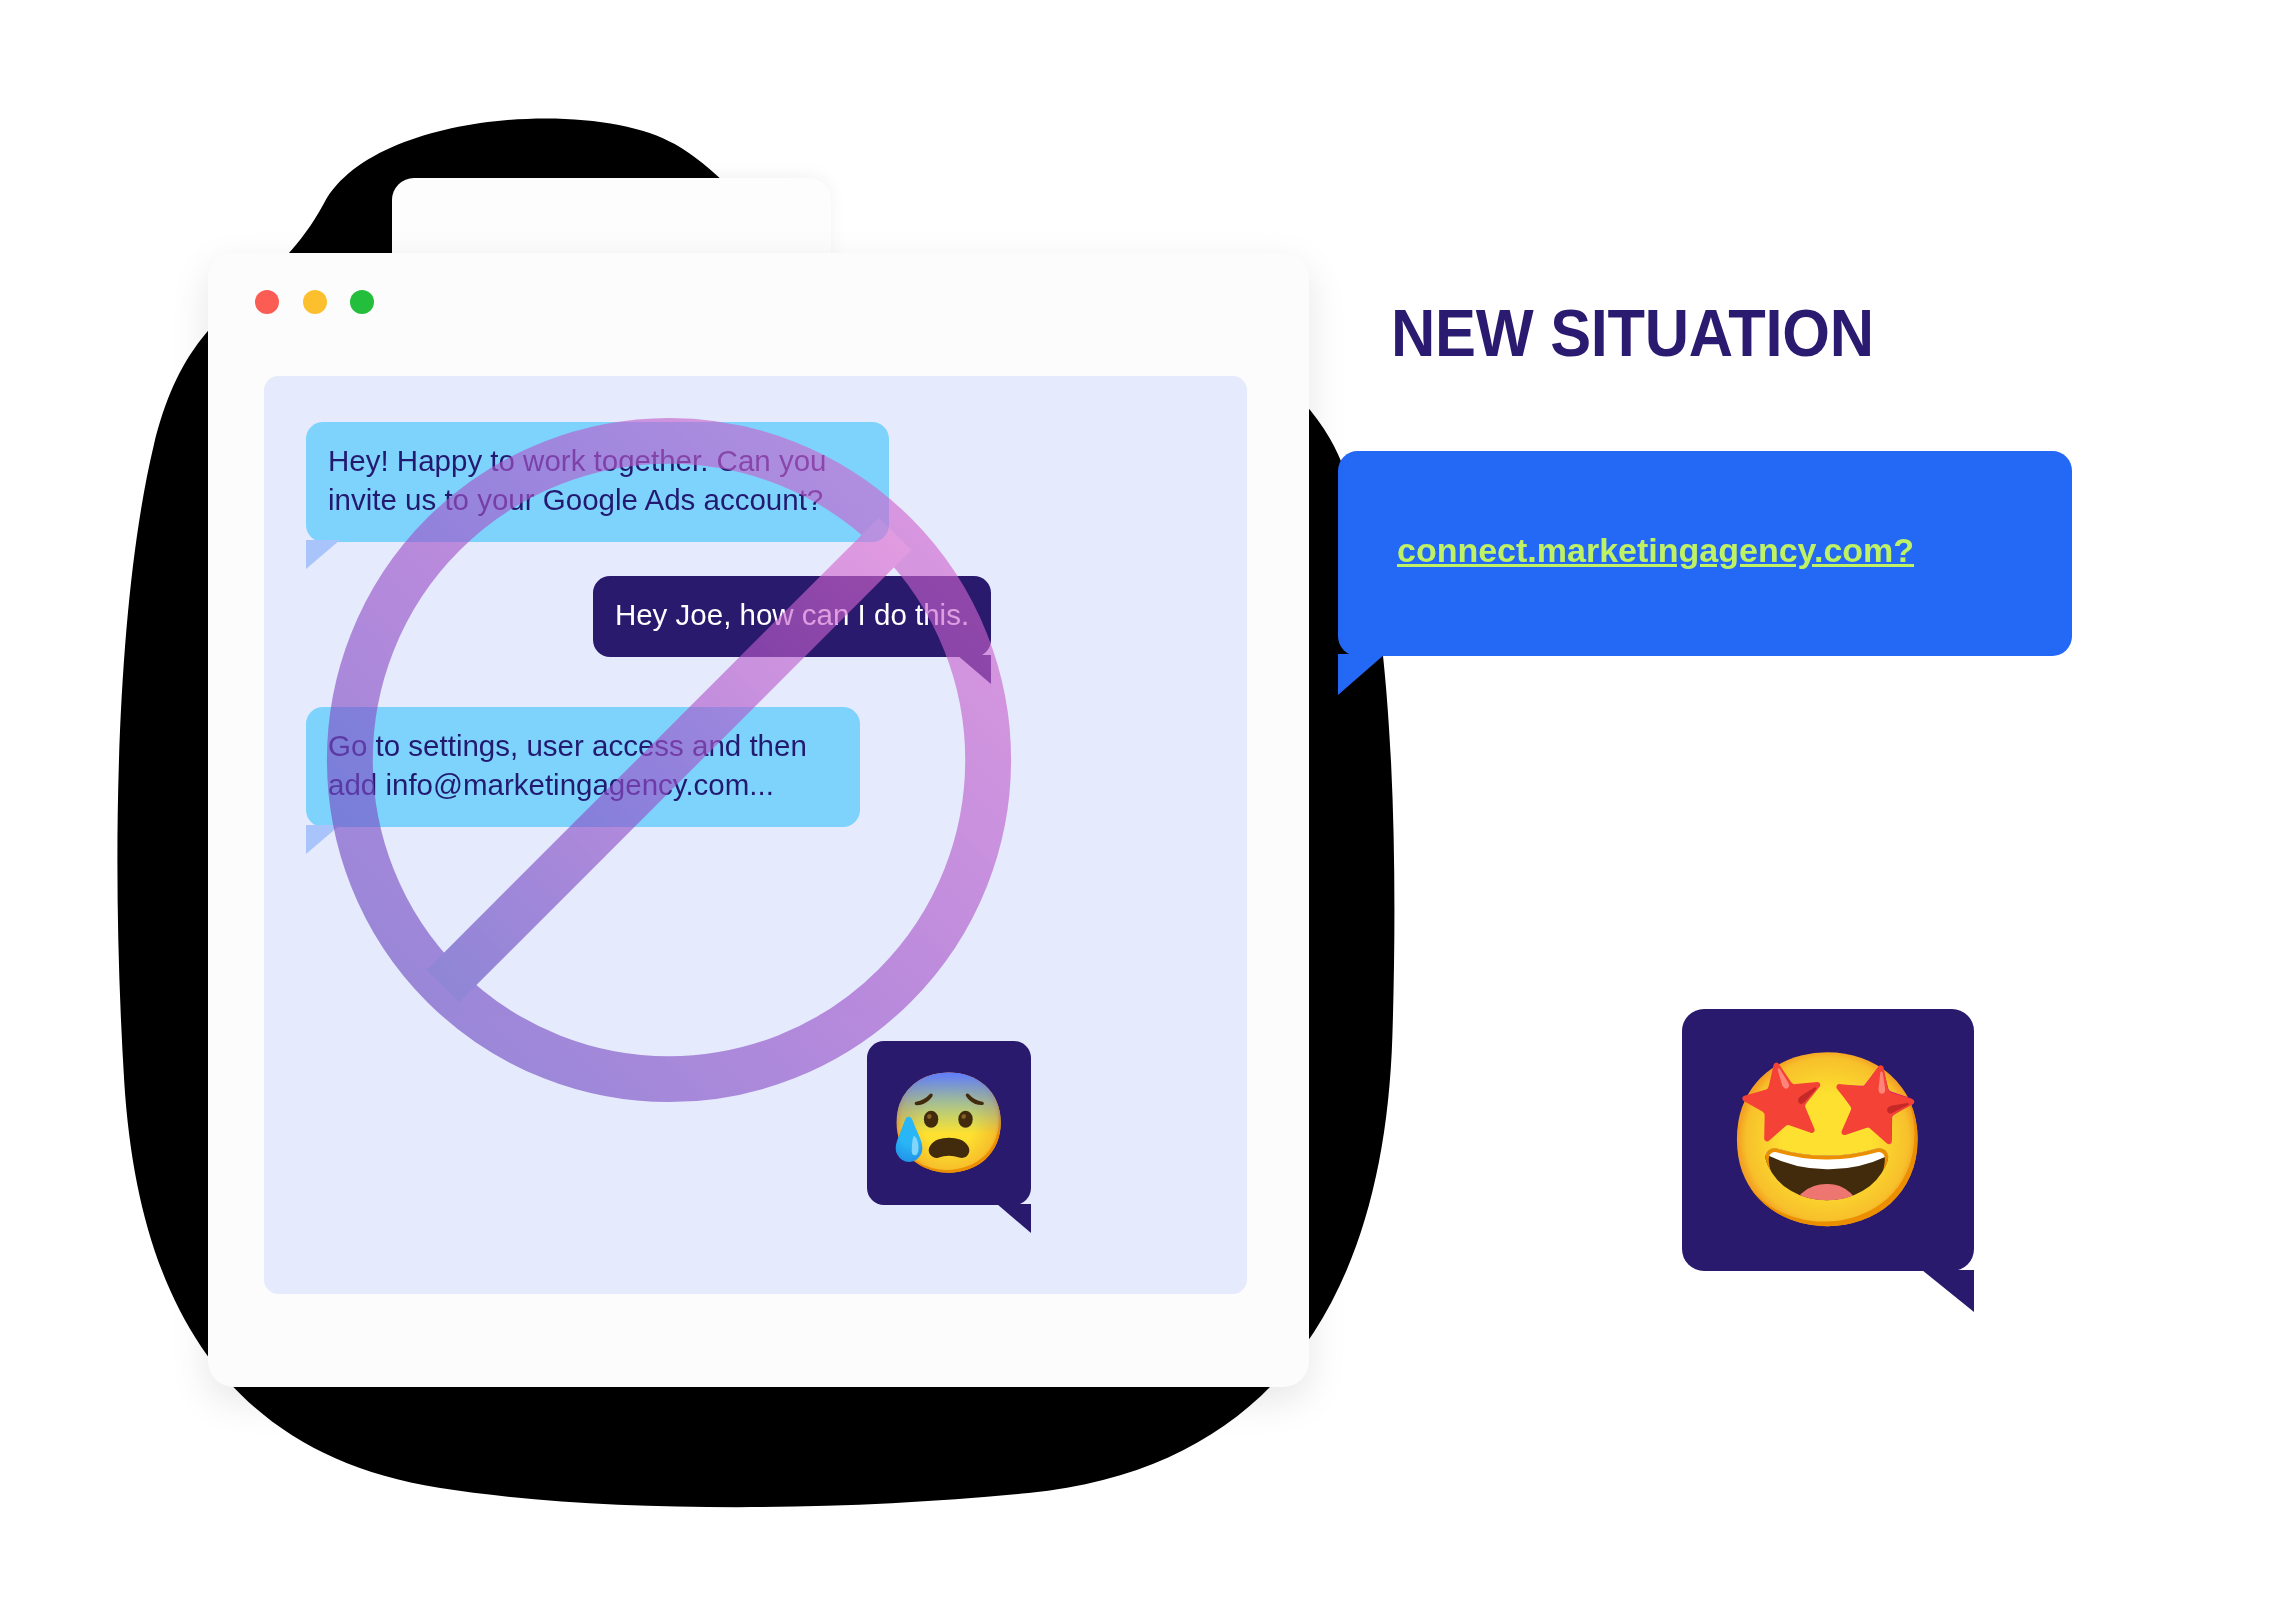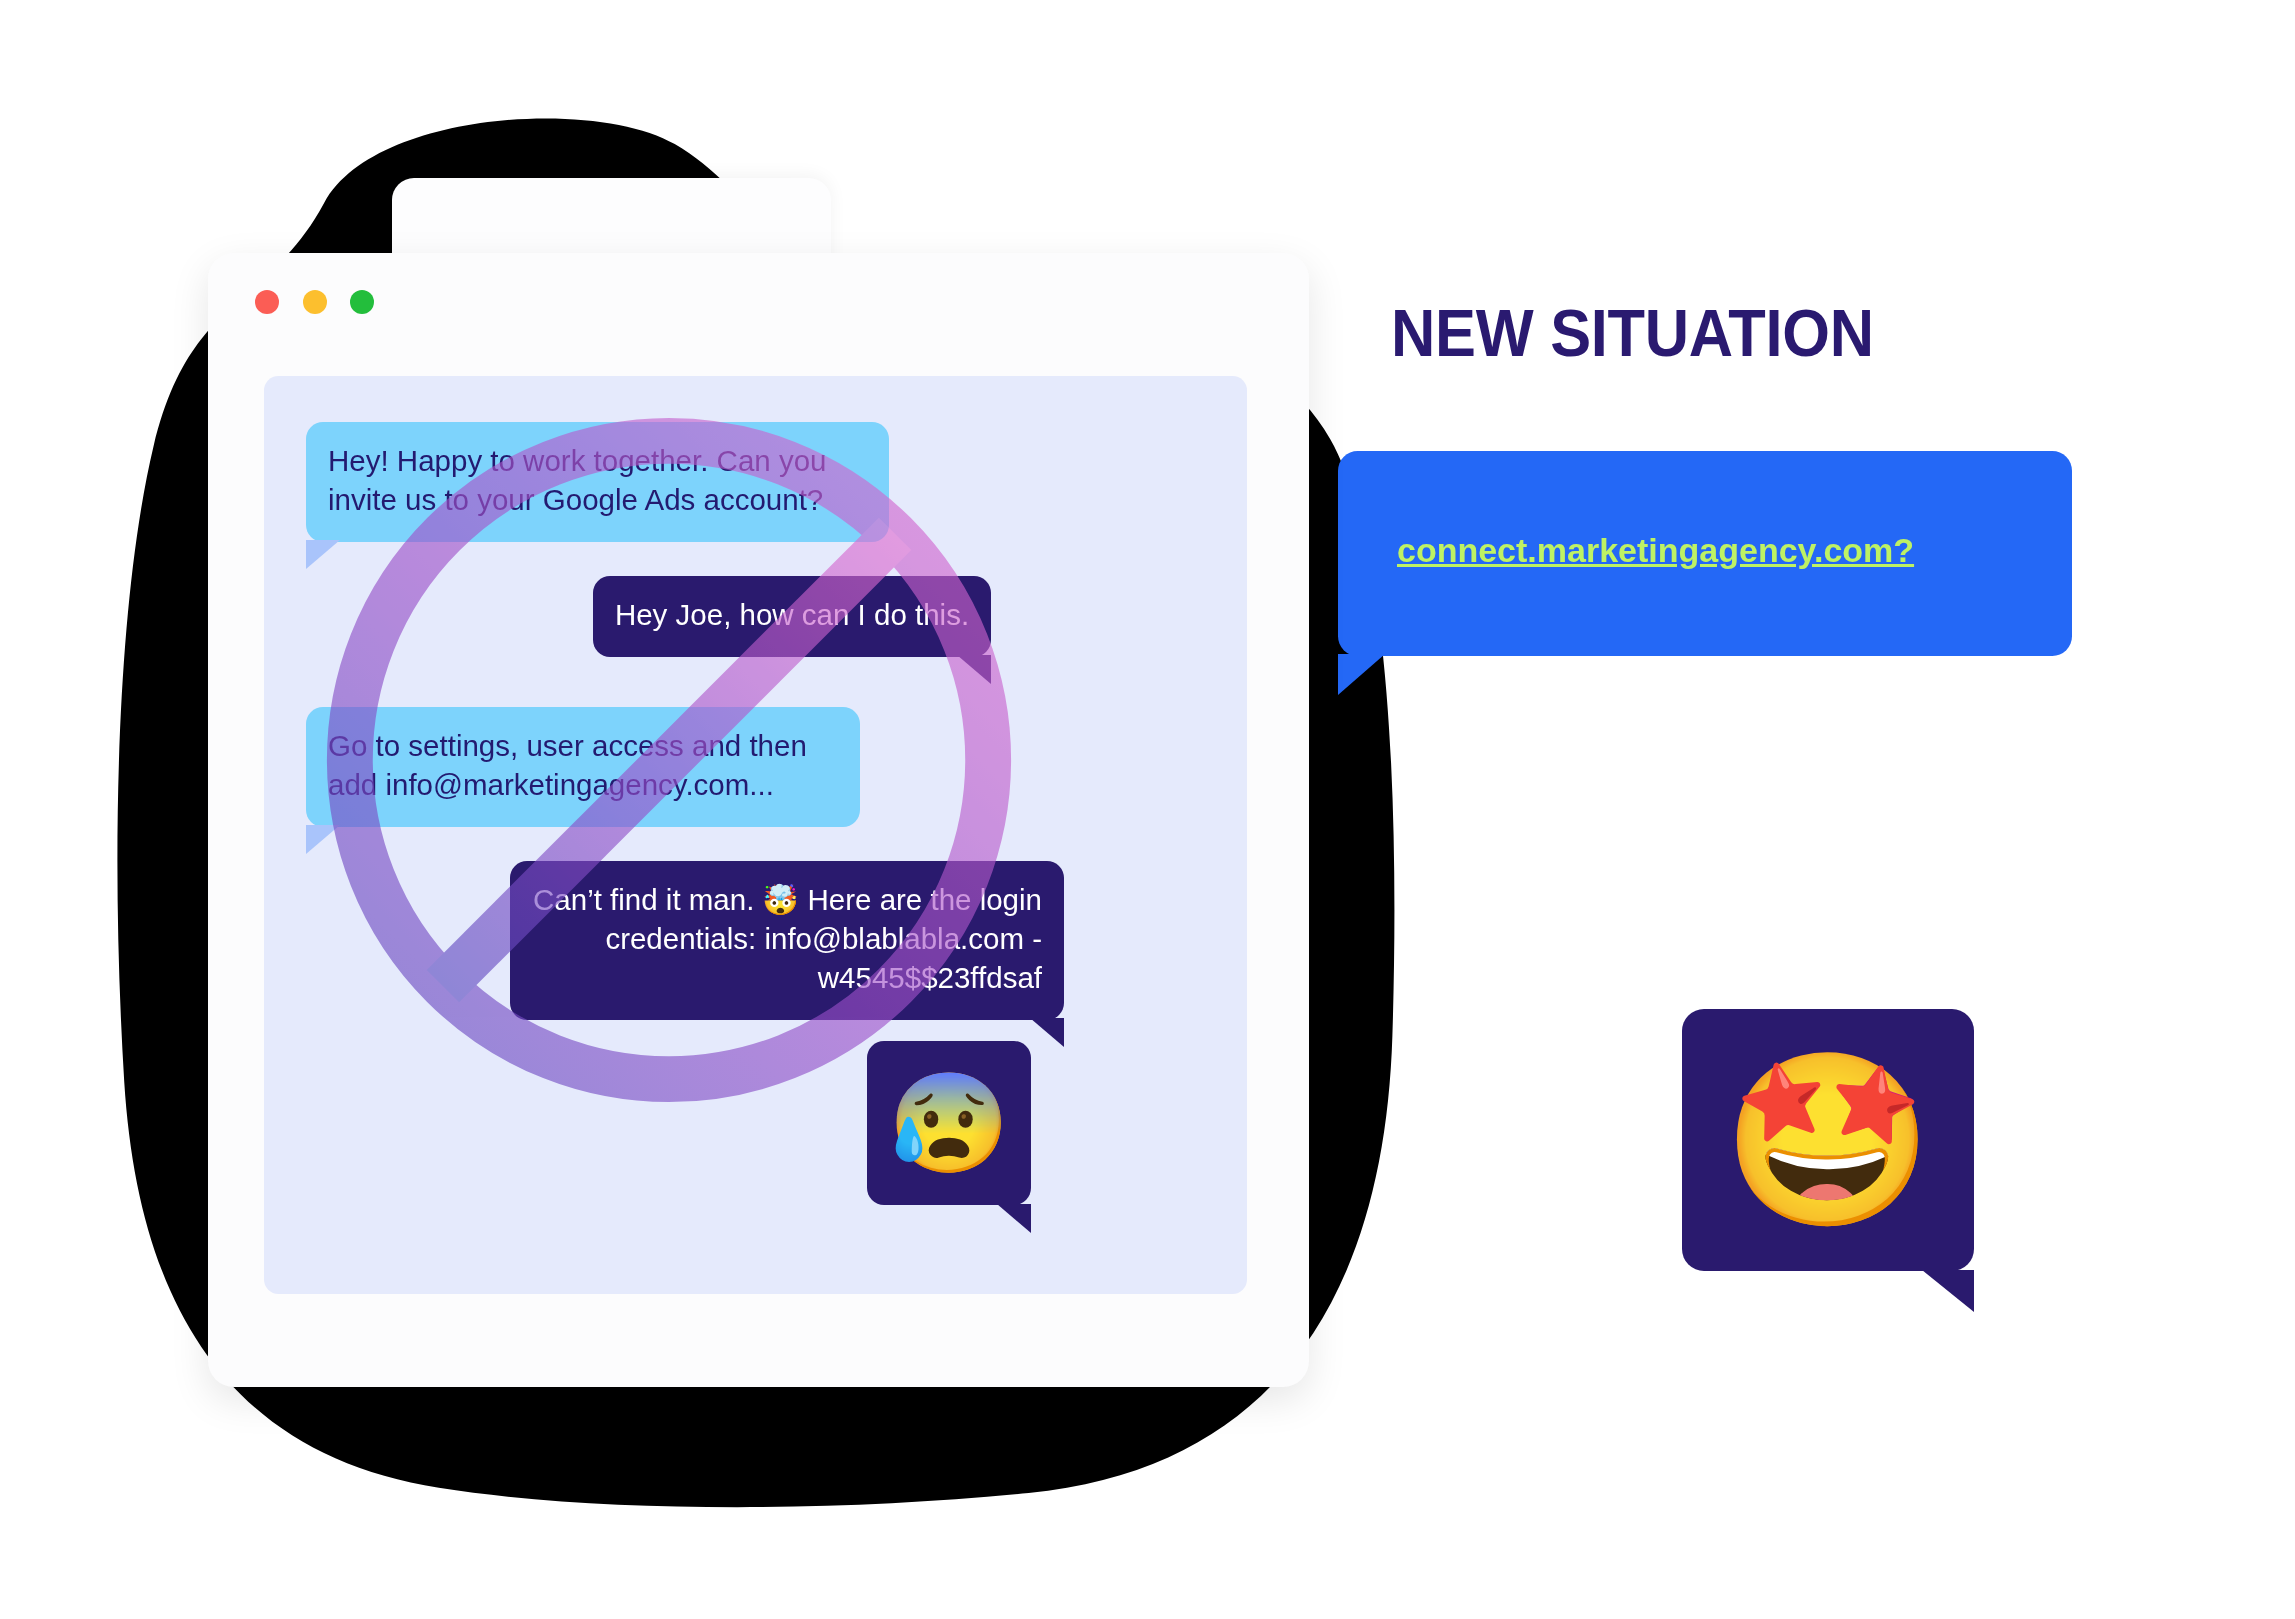--- a/index.html
+++ b/index.html
@@ -338,23 +338,20 @@
         </div>
 
         <div class="msg-row" id="msg-2">
           <div class="bubble-dark">Hey Joe, how can I do this.</div>
         </div>
 
         <div class="msg-row" id="msg-3">
           <div class="bubble-light">Go to settings, user access and then add info@marketingagency.com...</div>
         </div>
 
-        <div class="msg-row" id="msg-4">
-          <div class="bubble-dark">Can’t find it man. 🤯 Here are the login credentials: info@blablabla.com - w4545$$23ffdsaf</div>
-        </div>
 
         <div class="msg-row" id="msg-5">
           <div class="bubble-emoji">
             <span>😰</span>
           </div>
         </div>
 
       </div>
     </div>
 

